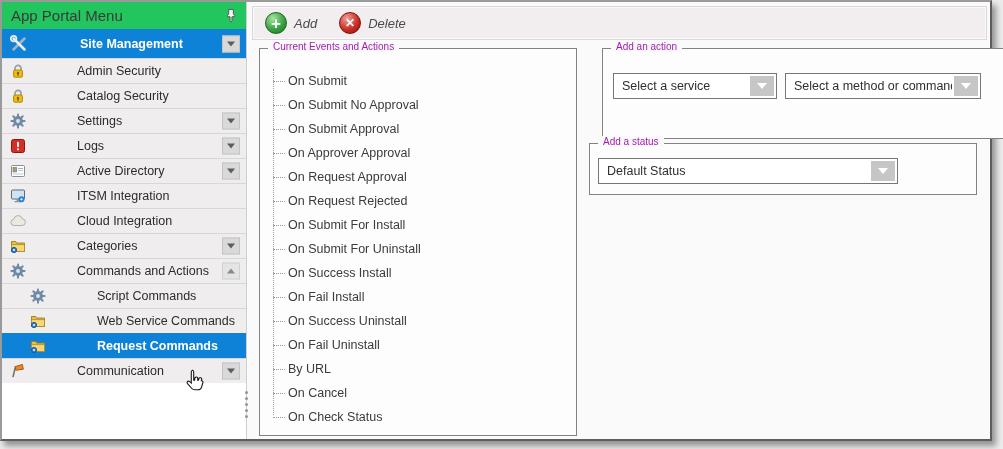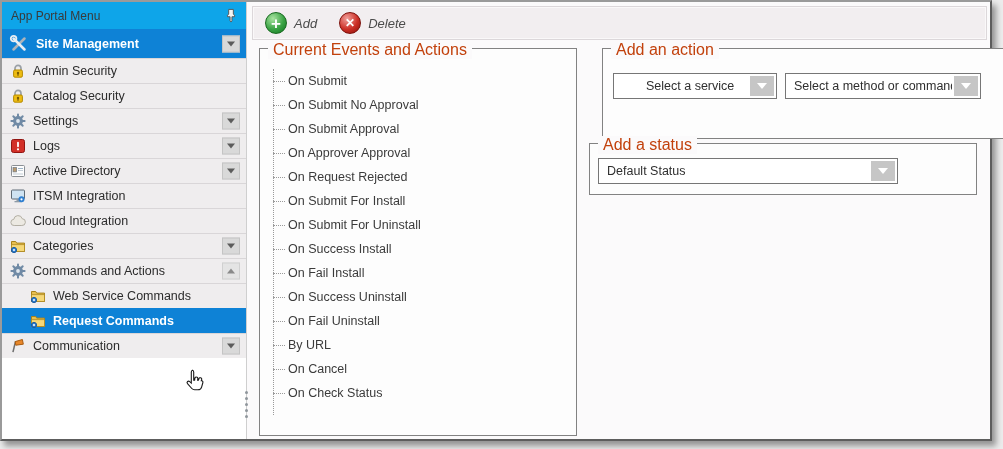--- a/index.html
+++ b/index.html
@@ -7,24 +7,24 @@
   .screen { position:relative; width:1003px; height:449px; overflow:hidden; }
   .window {
     position:absolute; left:0; top:0; width:992px; height:441px;
     border:2px solid; border-color:#9a9a9a #5d5d5d #5d5d5d #9a9a9a;
     background:#ffffff; box-shadow:4px 5px 6px rgba(0,0,0,.38);
     display:flex;
   }
   
   .sidebar { position:relative; width:244px; height:100%; background:#ffffff; flex:0 0 244px; }
   .sb-header { height:27px; display:flex; align-items:center; padding:0 7px 0 9px;
-               font-size:12px; color:#3a3a3a; background:#0ea5e9; }
+               font-size:15px; color:#3a3a3a; background:#22c55e; }
   .sb-header .sp { flex:1; }
   .srow { position:relative; height:25px; display:flex; align-items:center;
-          background:#efedee; border-top:1px solid #d9d6d8; cursor:pointer; }
+          background:#efedee; border-top:1px solid #d9d6d8; cursor:pointer;gap:44px; }
   .srow.first { border-top:none; height:29px; }
   .srow.sel { background:#0e82d6; border-top-color:#0e82d6; }
   .srow.sel .slabel { color:#fff; font-weight:bold; }
   .ic { width:16px; height:16px; margin:0 7px 0 8px; flex:0 0 16px; }
   .srow.first .ic { width:20px; height:20px; flex:0 0 20px; margin-left:7px; }
   .srow.sub .ic { margin-left:28px; }
   .slabel { font-size:12.5px; color:#2c2c2c; white-space:nowrap; }
   .sarrow { position:absolute; right:6px; top:50%; transform:translateY(-50%);
             width:18px; height:17px; background:#d9d9d9; border:1px solid #c4c4c4;
             display:flex; align-items:center; justify-content:center; }
@@ -45,41 +45,41 @@
   .tlabel { font-size:13px; color:#4c4c4c;font-style:italic; }
   .orb { width:22px; height:22px; border-radius:50%; display:flex; align-items:center;
          justify-content:center; color:#fff; font-weight:bold; }
   .orb.green { background:radial-gradient(circle at 35% 28%, #a8e3a0, #3aa344 55%, #167a25 95%);
                border:1px solid #18691f; font-size:17px; line-height:1; }
   .orb.red   { background:radial-gradient(circle at 35% 28%, #f0a09b, #cc2f26 55%, #8f120c 95%);
                border:1px solid #7d100b; font-size:12px; line-height:1; }
   
   .gbox { position:absolute; border:1px solid #828282; background:#fdfdfd; }
   .gbox .gtitle { position:absolute; top:-8px; left:8px; padding:0 5px;
-                  background:#fbfafb; font-size:16px; color:#c2410c; white-space:nowrap; }
+                  background:#fbfafb; font-size:10px; color:#a21caf; white-space:nowrap; }
   #box-events { left:12px; top:46px; width:318px; height:388px; }
   #box-action { left:355px; top:46px; width:432px; height:91px; }
   #box-status { left:342px; top:141px; width:388px; height:52px; }
   
   .tree { position:relative; padding-top:20px; }
   .tree .vline { position:absolute; left:13px; top:20px; height:346px;
                  border-left:1px dotted #9a9a9a; }
   .titem { position:relative; height:24px; display:flex; align-items:center;
            padding-left:28px; font-size:12.5px; color:#3b3b3b; cursor:pointer; }
   .titem::before { content:""; position:absolute; left:13px; top:12px; width:12px;
                    border-top:1px dotted #9a9a9a; }
   
   .combo { position:absolute; height:26px; background:#fff; border:1px solid #767676;
            display:flex; align-items:center; cursor:pointer; }
   .combo .ctext { flex:1; padding:0 8px; font-size:12.5px; color:#2f2f2f; white-space:nowrap; overflow:hidden; }
   .combo .cbtn { width:24px; align-self:stretch; margin:2px; background:#c6c6c6;
                  display:flex; align-items:center; justify-content:center; }
   .combo .cbtn i { width:0; height:0; border-left:5px solid transparent;
                    border-right:5px solid transparent; border-top:6px solid #fff; }
-  #combo-service { left:10px; top:24px; width:164px;padding-left:24px; }
+  #combo-service { left:10px; top:24px; width:164px; }
   #combo-method  { left:182px; top:24px; width:196px; }
   #combo-status  { left:8px; top:14px; width:300px; }
   .cursor-hand { position:absolute; left:181px; top:366px; z-index:20; pointer-events:none; }
 </style>
 </head>
 <body>
 
 <svg width="0" height="0" style="position:absolute" xmlns="http://www.w3.org/2000/svg">
 <defs>
   <symbol id="i-tools" viewBox="0 0 20 20">
@@ -235,20 +235,26 @@
         <svg class="ic">
             <use href="#i-gear"></use>
           </svg>
         <span class="slabel">Commands and Actions</span>
         <span class="sarrow dim">
             <i class="tri-up"></i>
           </span>
       </div>
       <div class="srow sub">
         <svg class="ic">
+            <use href="#i-gear"></use>
+          </svg>
+        <span class="slabel">Script Commands</span>
+      </div>
+      <div class="srow sub">
+        <svg class="ic">
             <use href="#i-folder-gear"></use>
           </svg>
         <span class="slabel">Web Service Commands</span>
       </div>
       <div class="srow sub sel">
         <svg class="ic">
             <use href="#i-folder-gear"></use>
           </svg>
         <span class="slabel">Request Commands</span>
       </div>
@@ -292,20 +298,23 @@
               <span>On Submit</span>
             </div>
           <div class="titem">
               <span>On Submit No Approval</span>
             </div>
           <div class="titem">
               <span>On Submit Approval</span>
             </div>
           <div class="titem">
               <span>On Approver Approval</span>
+            </div>
+          <div class="titem">
+              <span>On Request Approval</span>
             </div>
           <div class="titem">
               <span>On Request Rejected</span>
             </div>
           <div class="titem">
               <span>On Submit For Install</span>
             </div>
           <div class="titem">
               <span>On Submit For Uninstall</span>
             </div>

